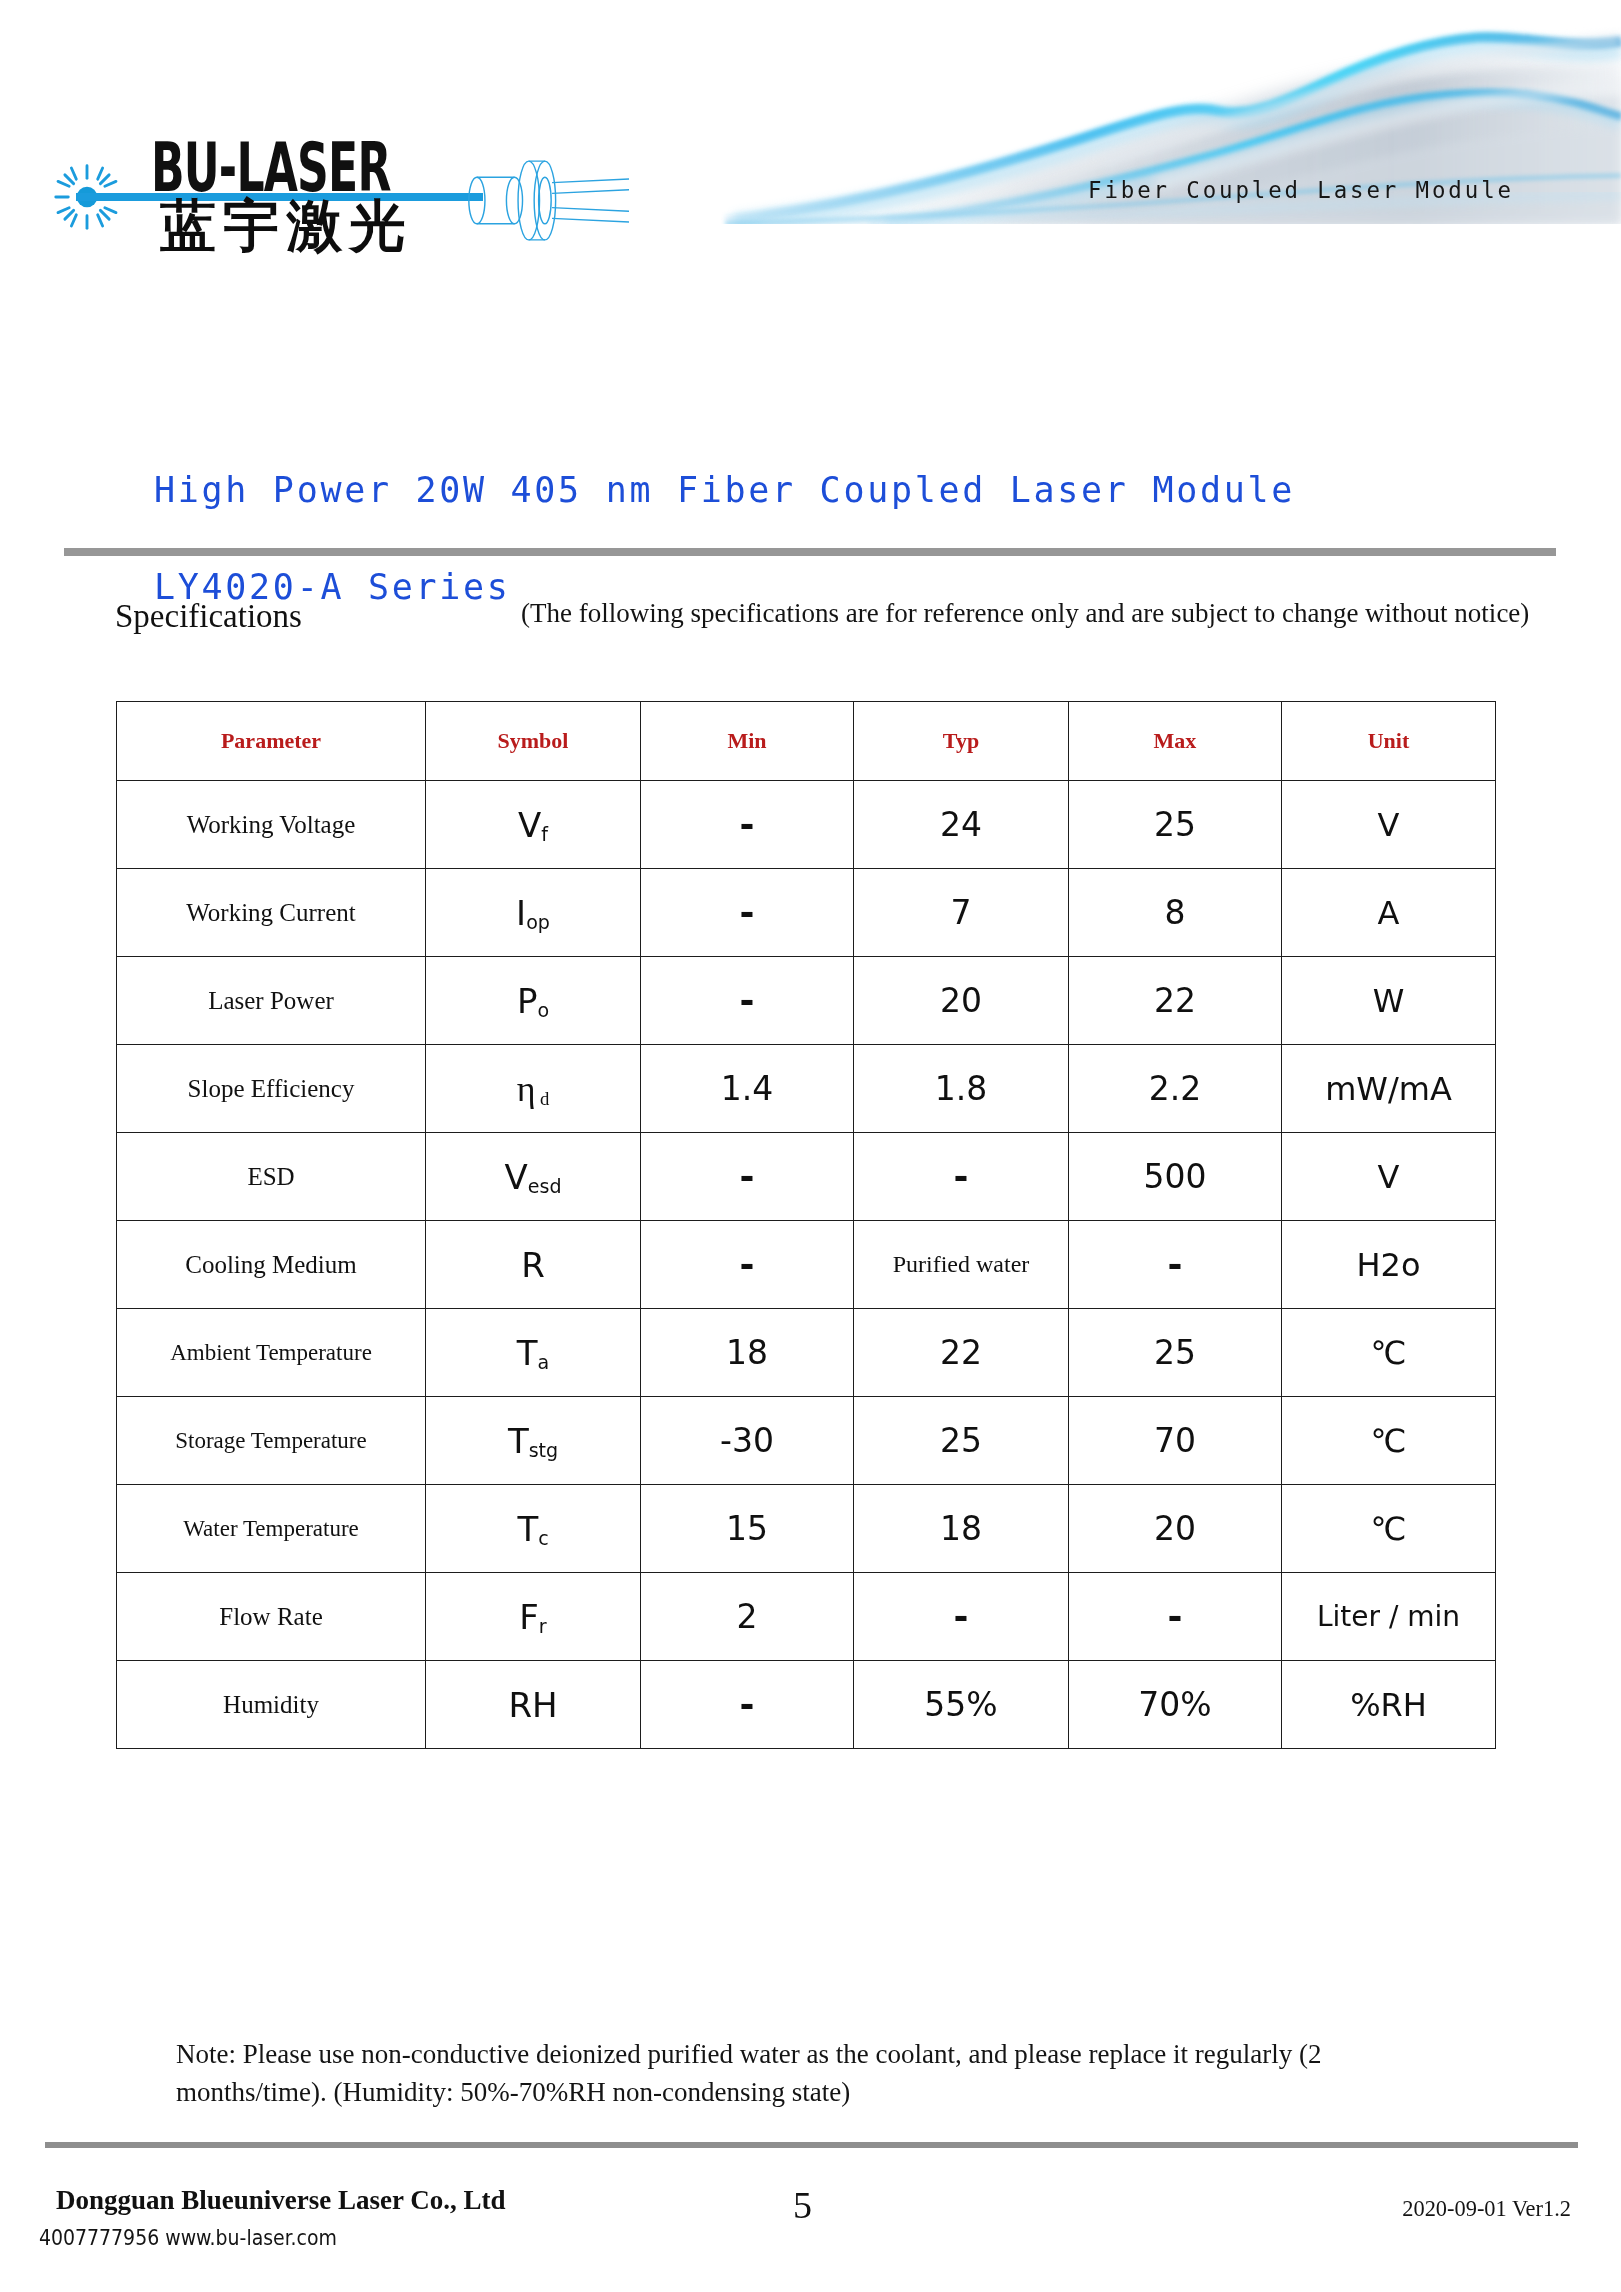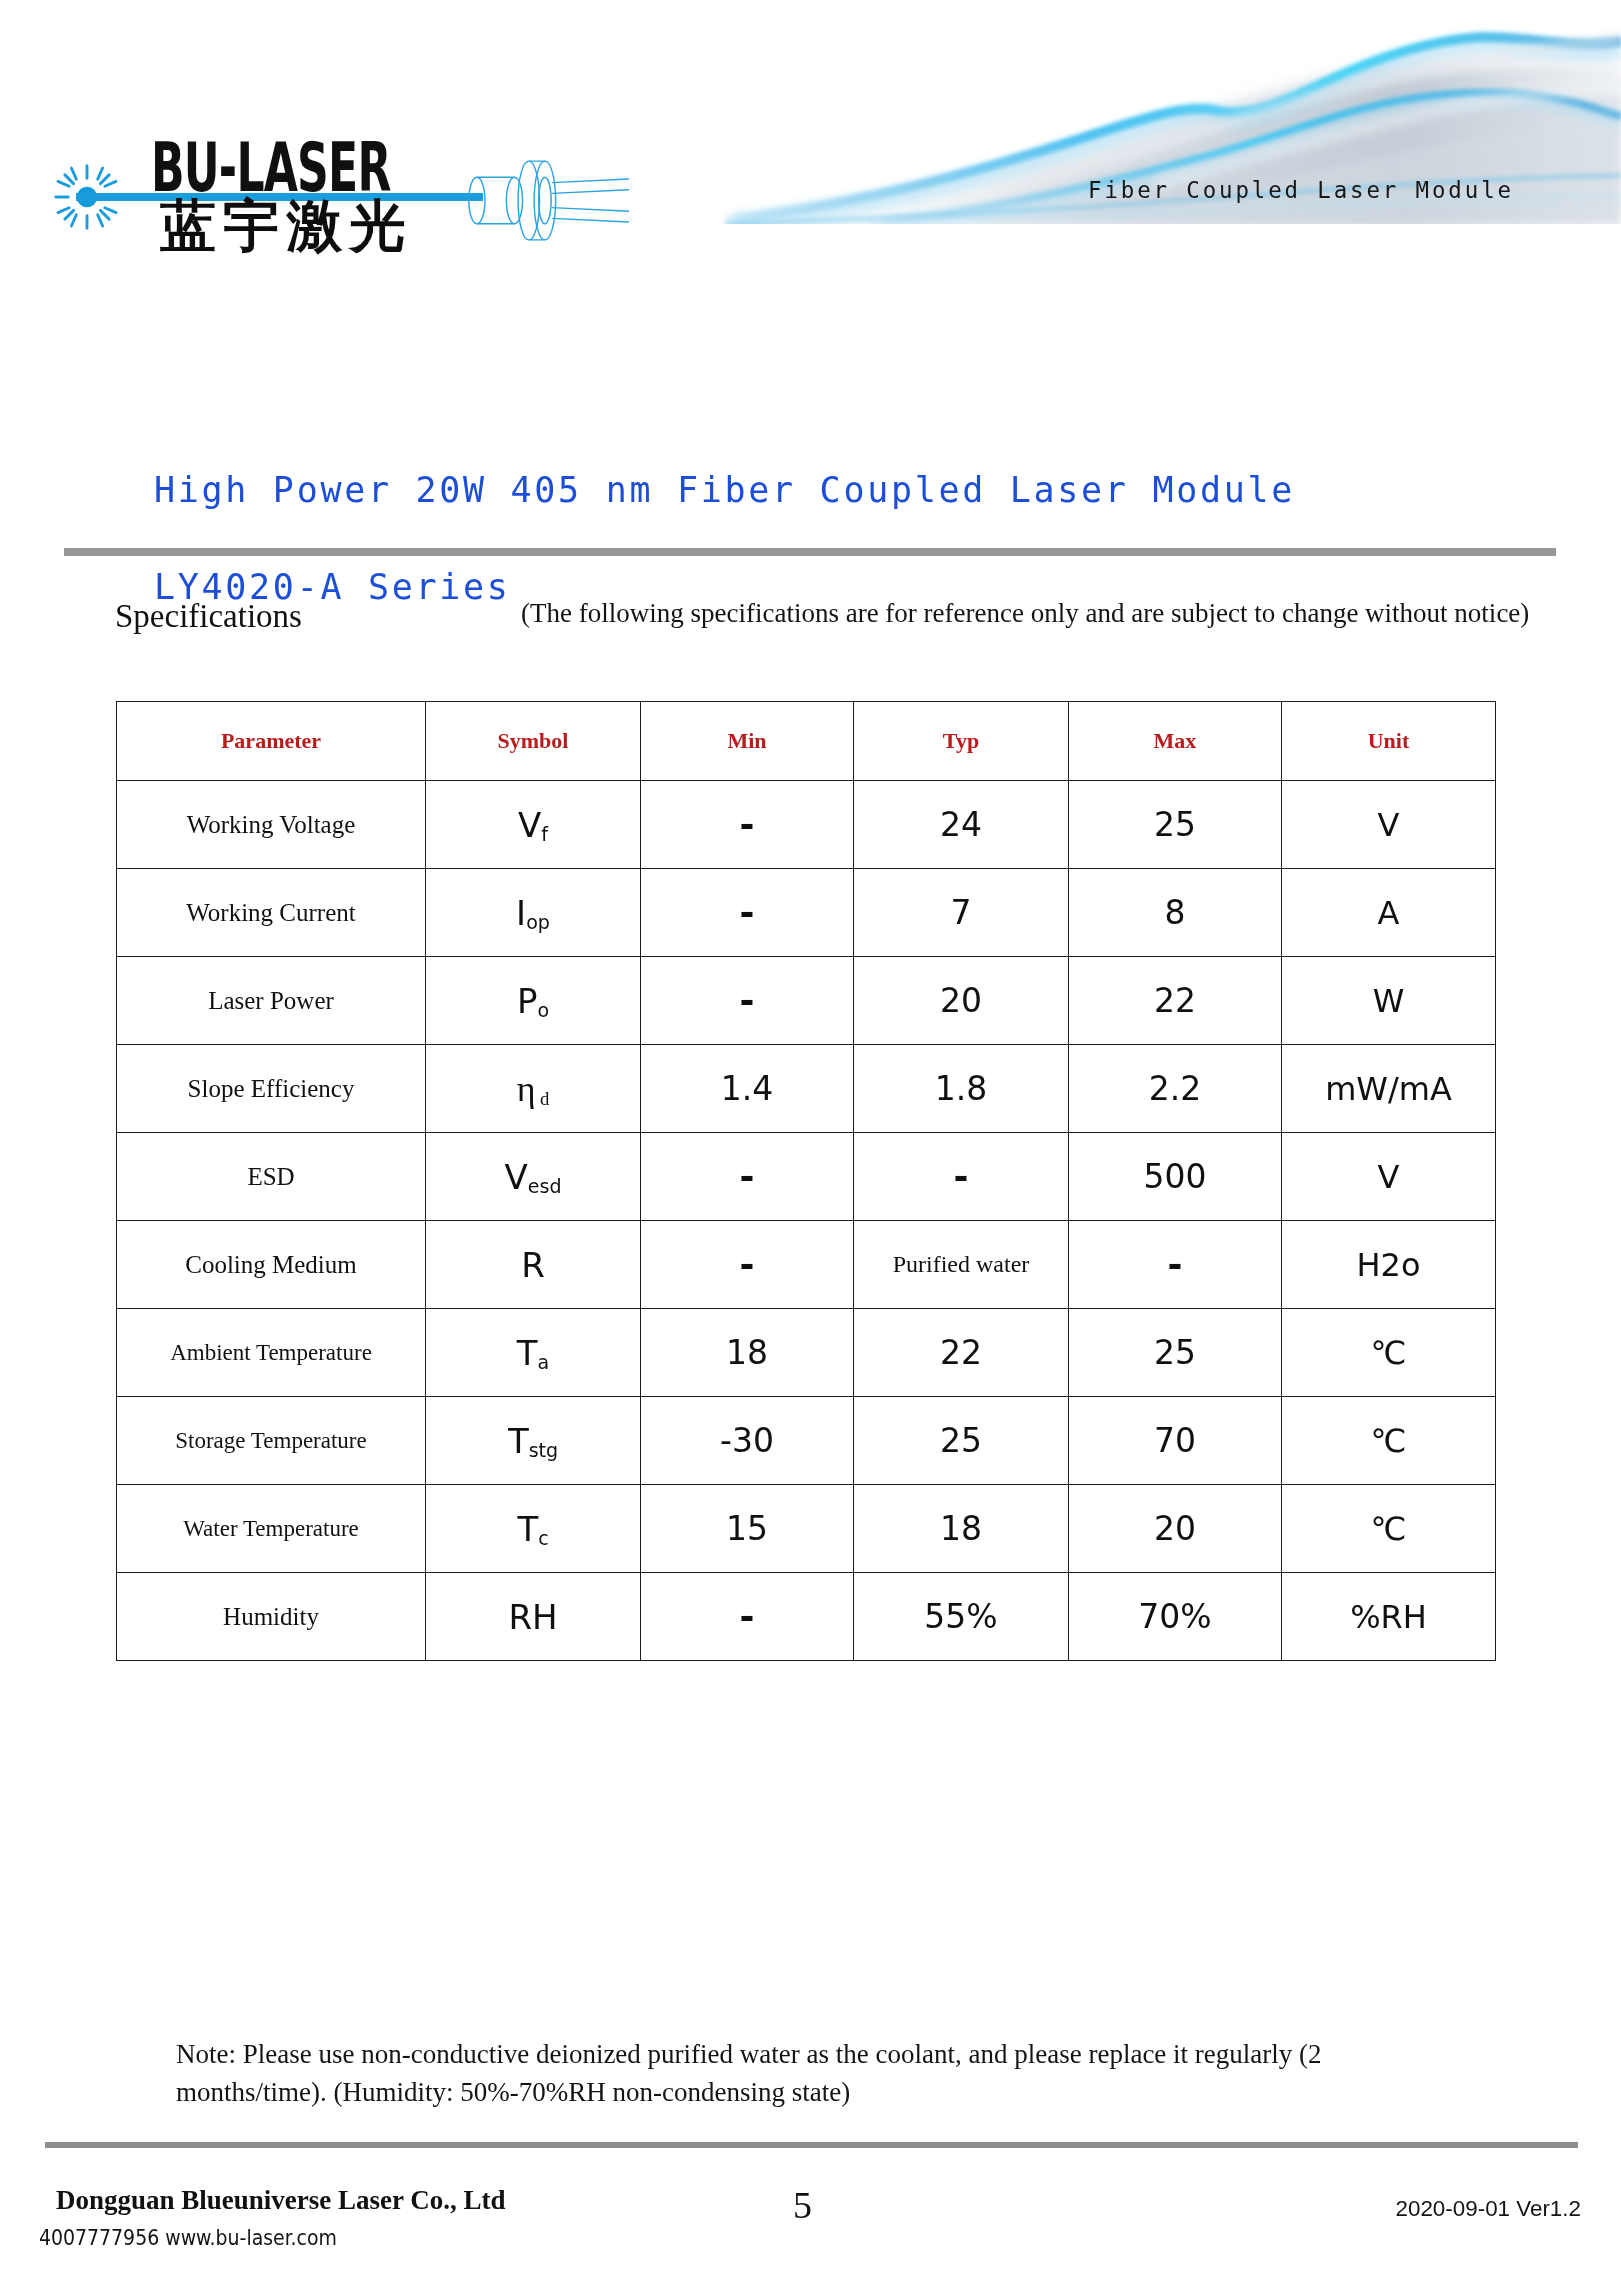--- a/index.html
+++ b/index.html
@@ -232,22 +232,22 @@
     white-space: nowrap;
   }
   .footer-page {
     position: absolute;
     left: 793px; top: 2183px;
     font-size: 38px;
     color: #111;
   }
   .footer-version {
     position: absolute;
-    right: 40px; top: 2196px;
-    font-family: Liberation Sans, sans-serif;
+    right: 50px; top: 2196px;
+    font-family: Liberation Serif, serif;
     font-size: 22.4px;
     color: #141414;
     white-space: nowrap;
   }
 </style>
 </head>
 <body>
 
 <div class="header">
 
@@ -450,20 +450,28 @@
       </tr>
       <tr>
         <td><span class="cell-param sm">Water Temperature</span></td>
         <td><span class="cell-sym"><span>T</span><sub>c</sub></span></td>
         <td><span class="cell-val">15</span></td>
         <td><span class="cell-val">18</span></td>
         <td><span class="cell-val">20</span></td>
         <td><span class="cell-unit">℃</span></td>
       </tr>
       <tr>
+        <td><span class="cell-param">Flow Rate</span></td>
+        <td><span class="cell-sym"><span>F</span><sub>r</sub></span></td>
+        <td><span class="cell-val">2</span></td>
+        <td><span class="cell-val dash">-</span></td>
+        <td><span class="cell-val dash">-</span></td>
+        <td><span class="cell-unit narrow">Liter / min</span></td>
+      </tr>
+      <tr>
         <td><span class="cell-param">Humidity</span></td>
         <td><span class="cell-sym"><span>RH</span></span></td>
         <td><span class="cell-val dash">-</span></td>
         <td><span class="cell-val">55%</span></td>
         <td><span class="cell-val">70%</span></td>
         <td><span class="cell-unit">%RH</span></td>
       </tr>
     </tbody>
 </table>
 

